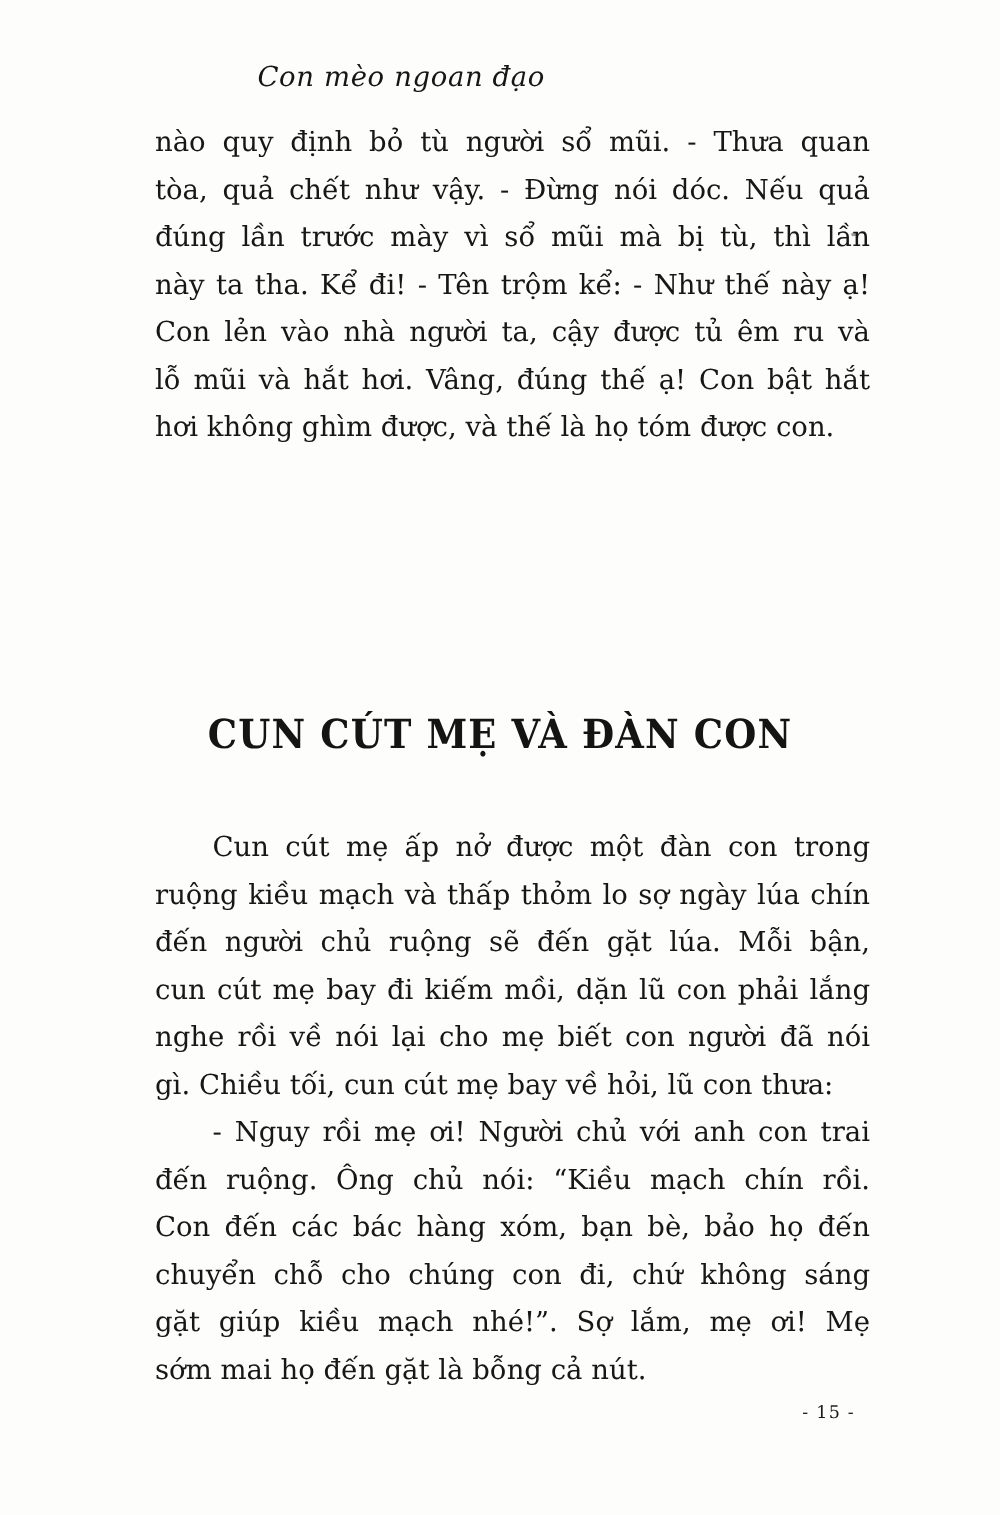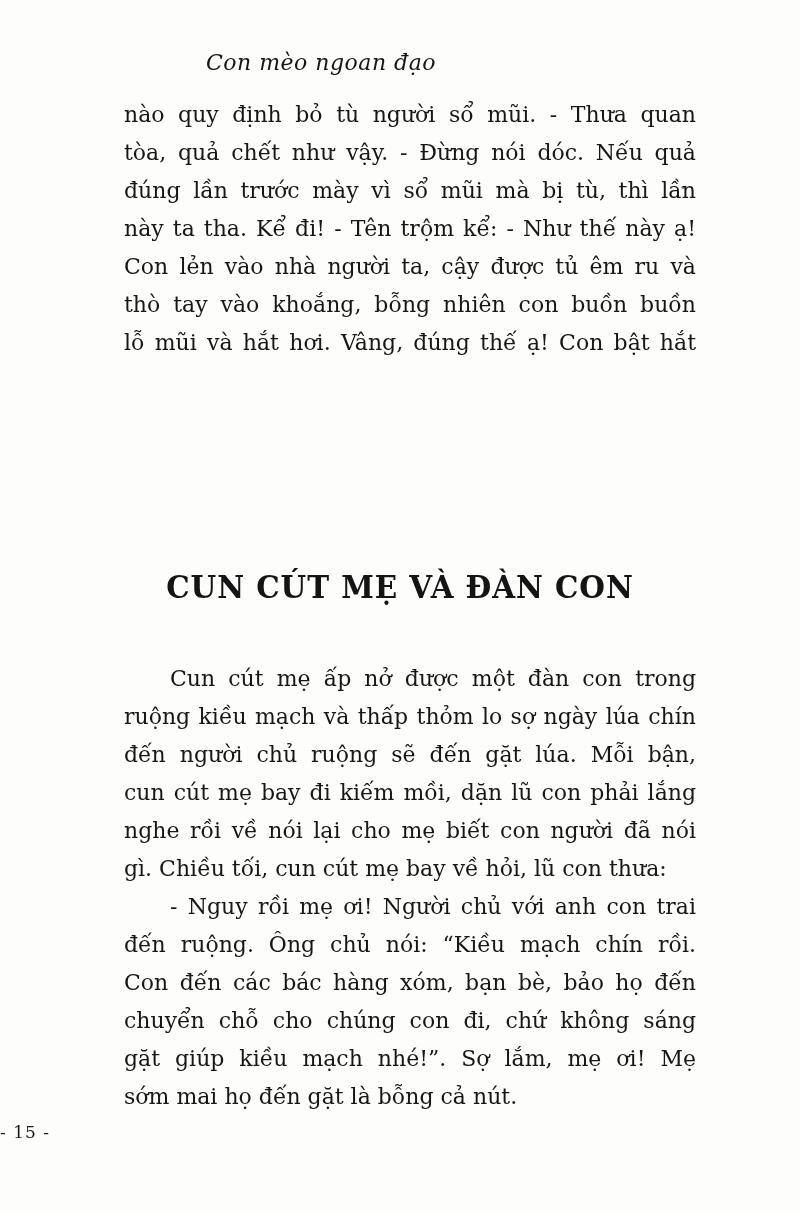--- a/index.html
+++ b/index.html
@@ -63,22 +63,22 @@
   .para-2 { top: 660px; }
   .para-3 { top: 888px; }
   .para.indent .line:first-child {
     text-indent: 46px;
   }
   .page-number {
     position: absolute;
     top: 1122px;
     left: 0;
     width: 684px;
-    text-align: left;
-    font-size: 17px;
+    text-align: right;
+    font-size: 14px;
     letter-spacing: 1px;
     color: #1b1b1b;
   }
   
   .speck {
     position: absolute;
     left: 681px;
     top: 186px;
     width: 4px;
     height: 3px;
@@ -94,22 +94,22 @@
   <div class="running-header">Con mèo ngoan đạo</div>
 
   <div class="speck"></div>
 
   <div class="text-block para-cont para">
       <div class="line">nào quy định bỏ tù người sổ mũi. - Thưa quan</div>
       <div class="line">tòa, quả chết như vậy. - Đừng nói dóc. Nếu quả</div>
       <div class="line">đúng lần trước mày vì sổ mũi mà bị tù, thì lần</div>
       <div class="line">này ta tha. Kể đi! - Tên trộm kể: - Như thế này ạ!</div>
       <div class="line">Con lẻn vào nhà người ta, cậy được tủ êm ru và</div>
-      <div class="line">thò tay vào khoắng, bỗng nhiên con buồn buồn</div>
       <div class="line">lỗ mũi và hắt hơi. Vâng, đúng thế ạ! Con bật hắt</div>
+      <div class="line last">hơi không ghìm được, và thế là họ tóm được con.</div>
     </div>
 
   <div class="chapter-title">CUN CÚT MẸ VÀ ĐÀN CON</div>
 
   <div class="text-block para-2 para indent">
       <div class="line">Cun cút mẹ ấp nở được một đàn con trong</div>
       <div class="line">ruộng kiều mạch và thấp thỏm lo sợ ngày lúa chín</div>
       <div class="line">đến người chủ ruộng sẽ đến gặt lúa. Mỗi bận,</div>
       <div class="line">cun cút mẹ bay đi kiếm mồi, dặn lũ con phải lắng</div>
       <div class="line">nghe rồi về nói lại cho mẹ biết con người đã nói</div>

